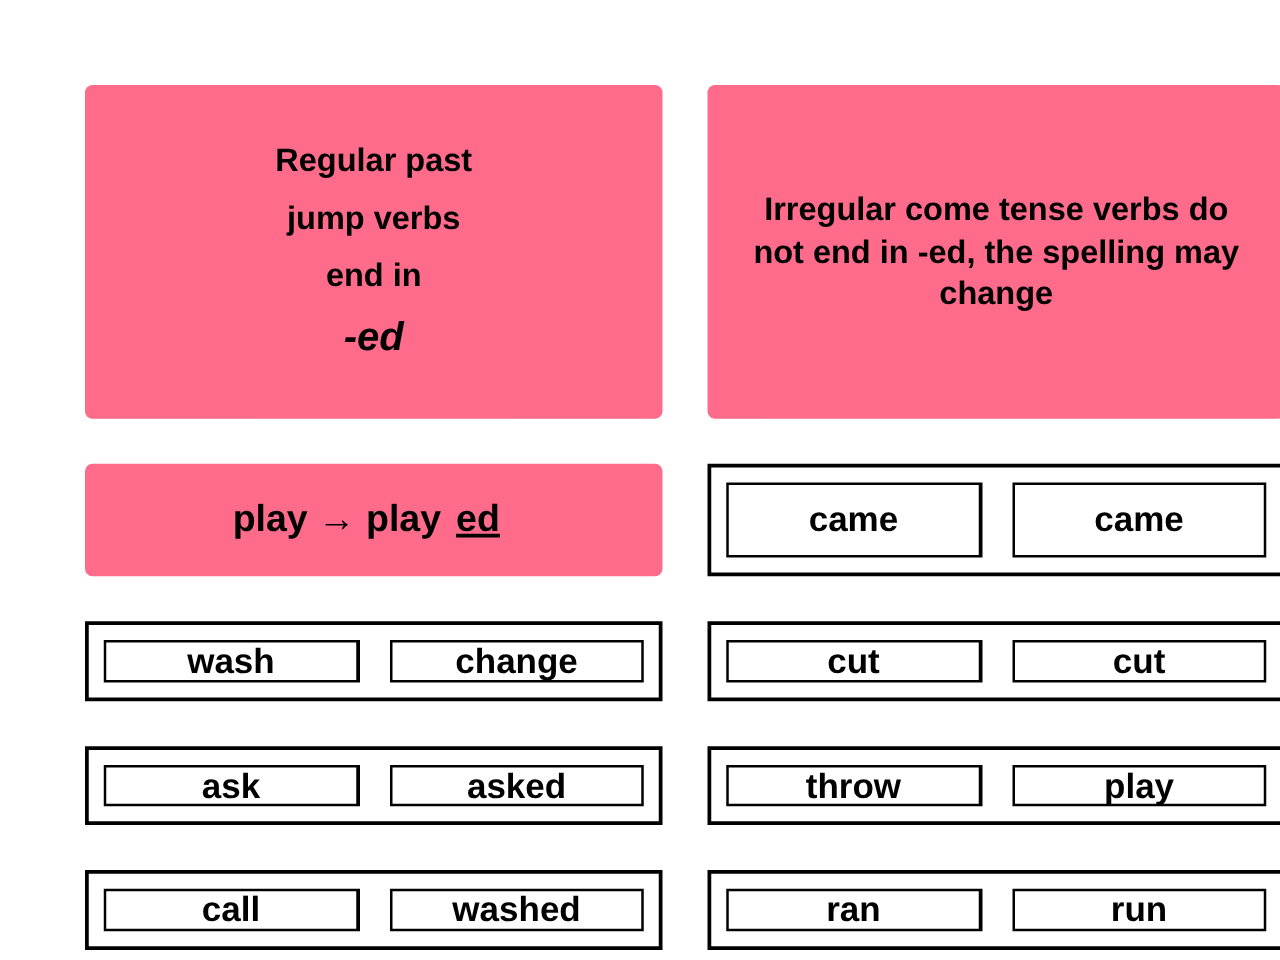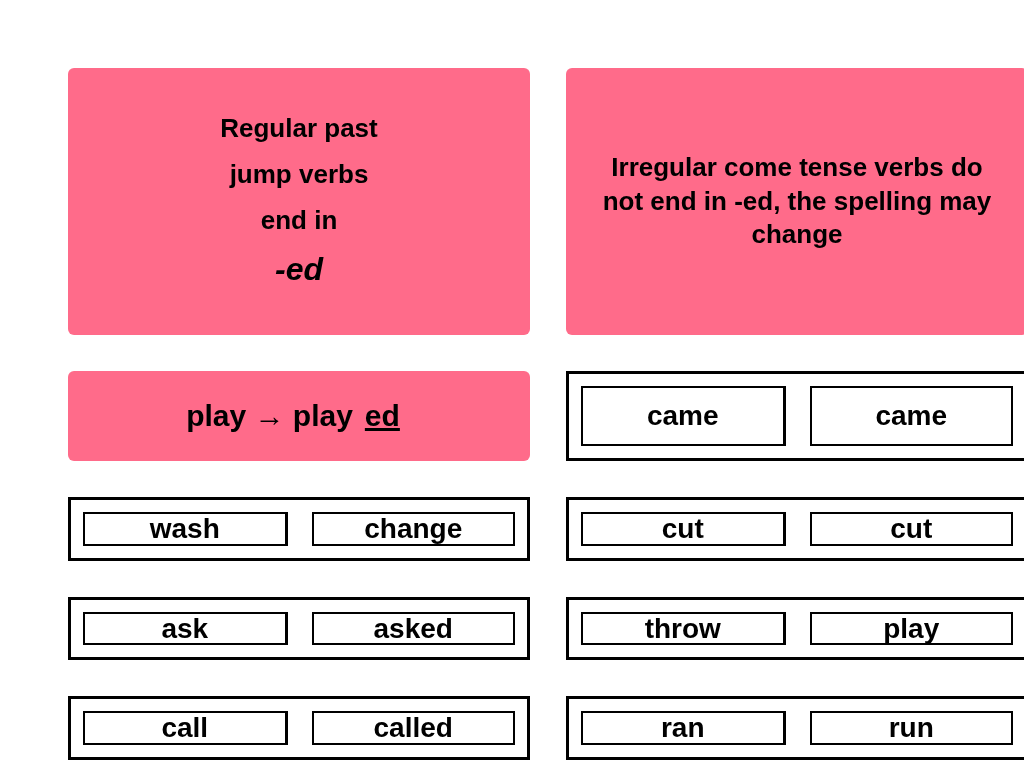--- a/index.html
+++ b/index.html
@@ -144,21 +144,21 @@
     <div class="word-cell">asked</div>
   </div>
 
   <div class="word-table right-col">
     <div class="word-cell">throw</div>
     <div class="word-cell">play</div>
   </div>
 
   <div class="word-table left-col">
     <div class="word-cell">call</div>
-    <div class="word-cell">called</div>
+    <div class="word-cell">washed</div>
   </div>
 
   <div class="word-table right-col">
     <div class="word-cell">ran</div>
     <div class="word-cell">run</div>
   </div>
 
 </div>
 
 </body></html>

